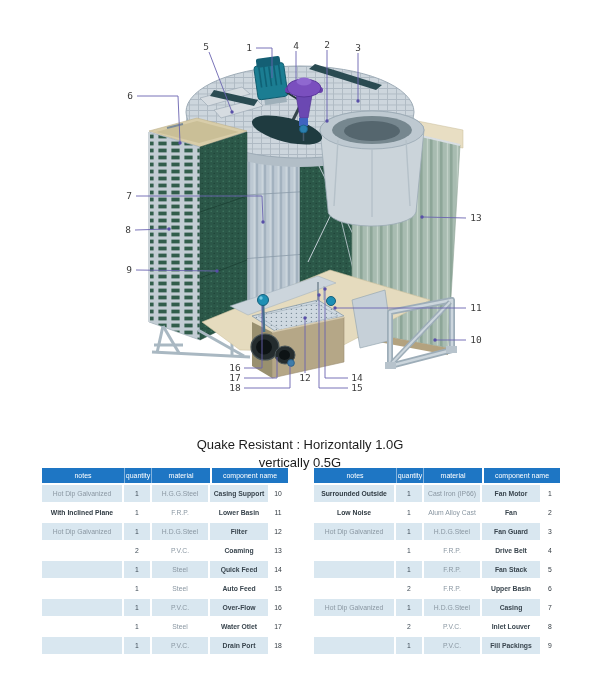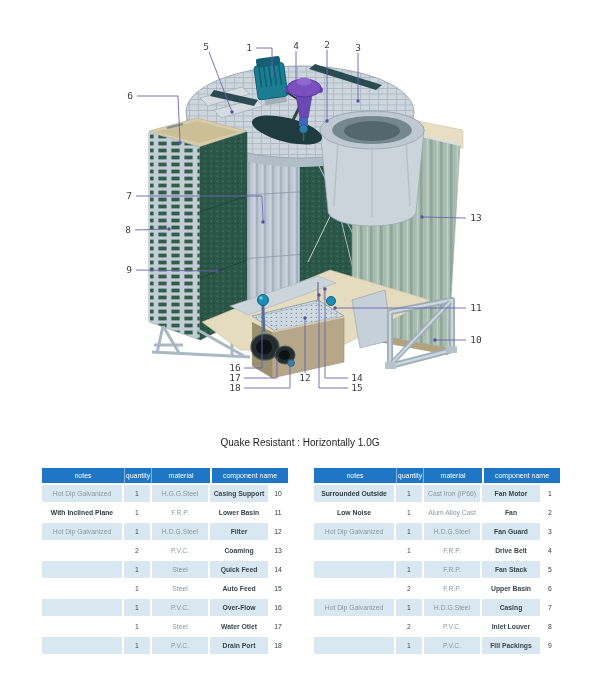--- a/index.html
+++ b/index.html
@@ -7,21 +7,21 @@
     width:600px;height:675px;background:#ffffff;position:relative;overflow:hidden;
     font-family:"Liberation Sans",sans-serif;
     -webkit-font-smoothing:antialiased;
   }
   .page{position:absolute;inset:0;background:#fff;}
   svg.diagram{position:absolute;left:0;top:0;}
 
   
   .specs{
     position:absolute;top:436px;left:0;right:0;text-align:center;
-    font-size:10px;line-height:1.35;color:#1c1c1c;
+    font-size:13px;line-height:1.35;color:#1c1c1c;
   }
 
   
   .tables{position:absolute;top:468px;left:0;width:600px;height:200px;}
   .ctable{position:absolute;top:0;width:246px;}
   .ctable.t-left{left:42px;}
   .ctable.t-right{left:314px;}
 
   .thead{display:grid;grid-template-columns:168px 76px;column-gap:2px;height:15px;}
   .hblock{background:#1e76c4;color:#fff;font-size:7px;display:flex;align-items:center;}
@@ -249,20 +249,21 @@
       <text x="235" y="381">17</text>
       <text x="235" y="391">18</text>
       <text x="305" y="381">12</text>
       <text x="357" y="381">14</text>
       <text x="357" y="391">15</text>
     </g>
   </svg>
 
   <div class="specs">
     <div>Quake Resistant : Horizontally 1.0G</div>
+    <div>vertically 0.5G</div>
   </div>
 
   <div class="tables">
 
     <section class="ctable t-left">
       <div class="thead">
         <div class="hblock">
           <span class="h h-notes">notes</span>
           <span class="h h-qty">quantity</span>
           <span class="h h-mat">material</span>

